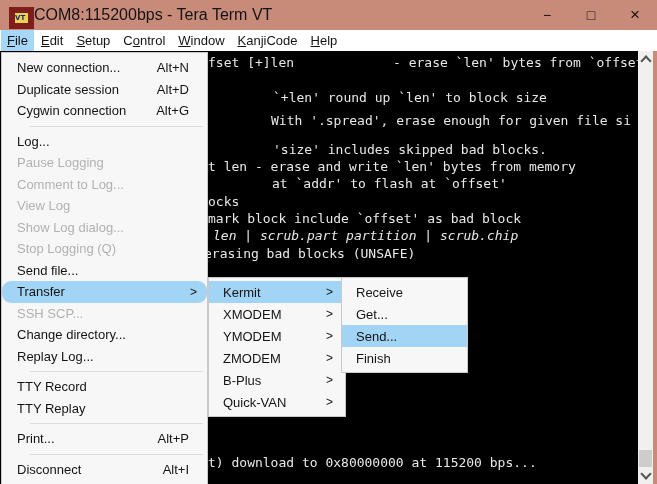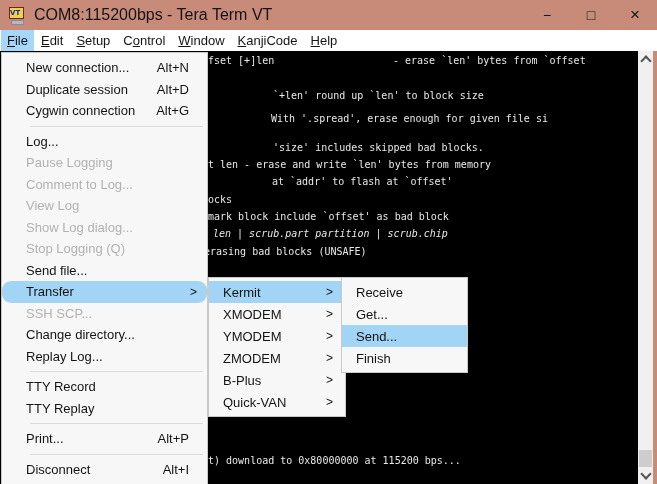--- a/index.html
+++ b/index.html
@@ -9,21 +9,21 @@
     -webkit-font-smoothing:antialiased;
   }
 
   
   .titlebar {
     position:absolute; top:0; left:0; width:657px; height:30px;
     background:#c88b7a; display:flex; align-items:center; z-index:20;
   }
   .app-icon { margin-left:9px; width:17px; height:17px; position:relative; flex:0 0 auto; }
   .app-icon .screen {
-    width:13px; height:10px; background:#e8d44d; border:1px solid #7f1d1d;
+    width:13px; height:10px; background:#e8d44d; border:6px solid #7f1d1d;
     color:#1a2a8a; font-size:7px; font-weight:bold; line-height:10px; text-align:left;
     font-family:"DejaVu Sans", sans-serif;
   }
   .app-icon .base { width:11px; height:3px; background:#b8b8b8; border:1px solid #8a8a8a; margin:1px auto 0; }
   .title-text { margin-left:8px; font-size:16px; color:#141414; white-space:nowrap; }
   .win-controls { position:absolute; right:0; top:0; height:30px; display:flex; }
   .win-btn {
     width:44px; height:30px; display:flex; align-items:center; justify-content:center;
     color:#141414; font-size:14px; cursor:default;
   }
@@ -39,21 +39,21 @@
   .mb-item.active { background:#a6d7f8; }
   .mb-item .key { text-decoration:underline; }
 
   
   .terminal {
     position:absolute; top:51px; left:0; width:638px; height:433px;
     background:#000000; z-index:1;
   }
   .tline {
     position:absolute; font-family:"DejaVu Sans Mono", monospace;
-    font-size:10px; color:#e8e8e8; white-space:pre; z-index:2;
+    font-size:13px; color:#e8e8e8; white-space:pre; z-index:2;
   }
   #l0a{left:208px;top:55px;} #l0b{left:393px;top:55px;}
   #l1{left:273px;top:90px;} #l2{left:271px;top:107px;margin-top:6px;}
   #l3{left:273px;top:142px;} #l4{left:208px;top:159px;}
   #l5{left:272px;top:176px;} #l6{left:208px;top:194px;}
   #l7{left:208px;top:211px;} #l8{left:213px;top:228px;font-style:italic;}
   #l9{left:204px;top:246px;} #l10{left:208px;top:455px;}
 
   
   .scrollbar {
@@ -78,21 +78,21 @@
   .popup {
     background:#f7f7f7; border:1px solid #c9c9c9; box-sizing:border-box;
     font-size:13px; color:#141414;
   }
   .file-menu {
     position:absolute; left:1px; top:52px; width:207px; height:455px;
     z-index:10; padding-top:4px;
   }
   .fm-row {
     height:21.5px; display:flex; align-items:center;
-    padding-left:24px; padding-right:18px; white-space:nowrap;
+    padding-left:15px; padding-right:18px; white-space:nowrap;
   }
   .fm-row .fm-shortcut { margin-left:auto; }
   .fm-row .fm-arrow { margin-left:auto; font-size:12px; margin-right:-8px; }
   .fm-row.disabled { color:#b2b2b2; }
   .fm-row.hl { background:#a2d4f5;border-radius:9px; }
   .fm-sep { height:1px; background:#dcdcdc; margin:4px 4px 4px 28px; }
 
   .transfer-menu {
     position:absolute; left:208px; top:277px; width:138px; z-index:11; padding:3px 0;
   }

